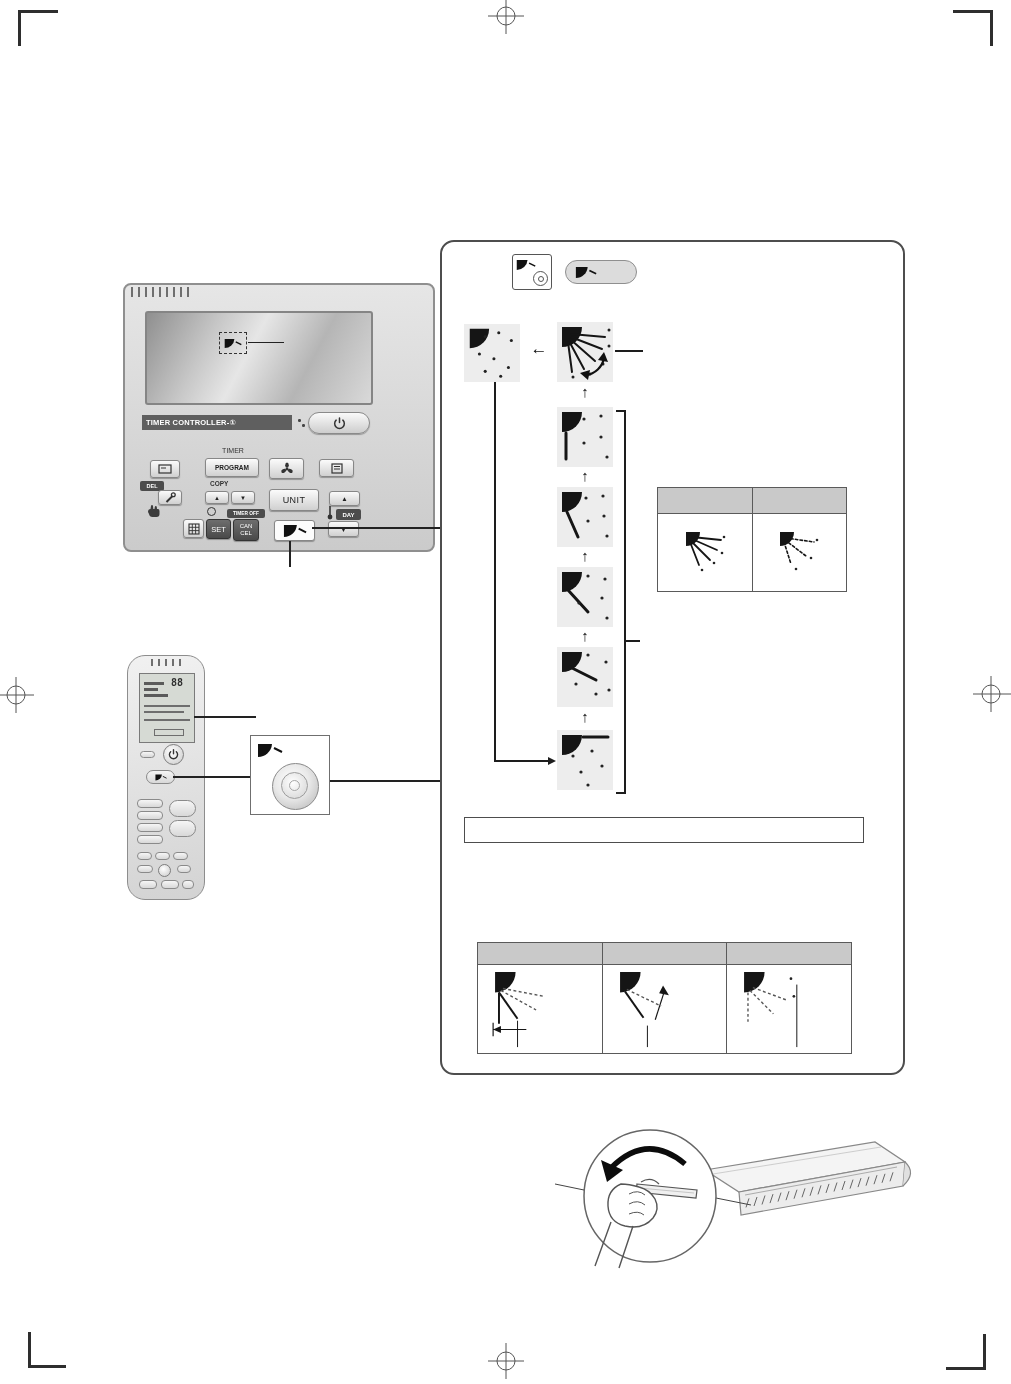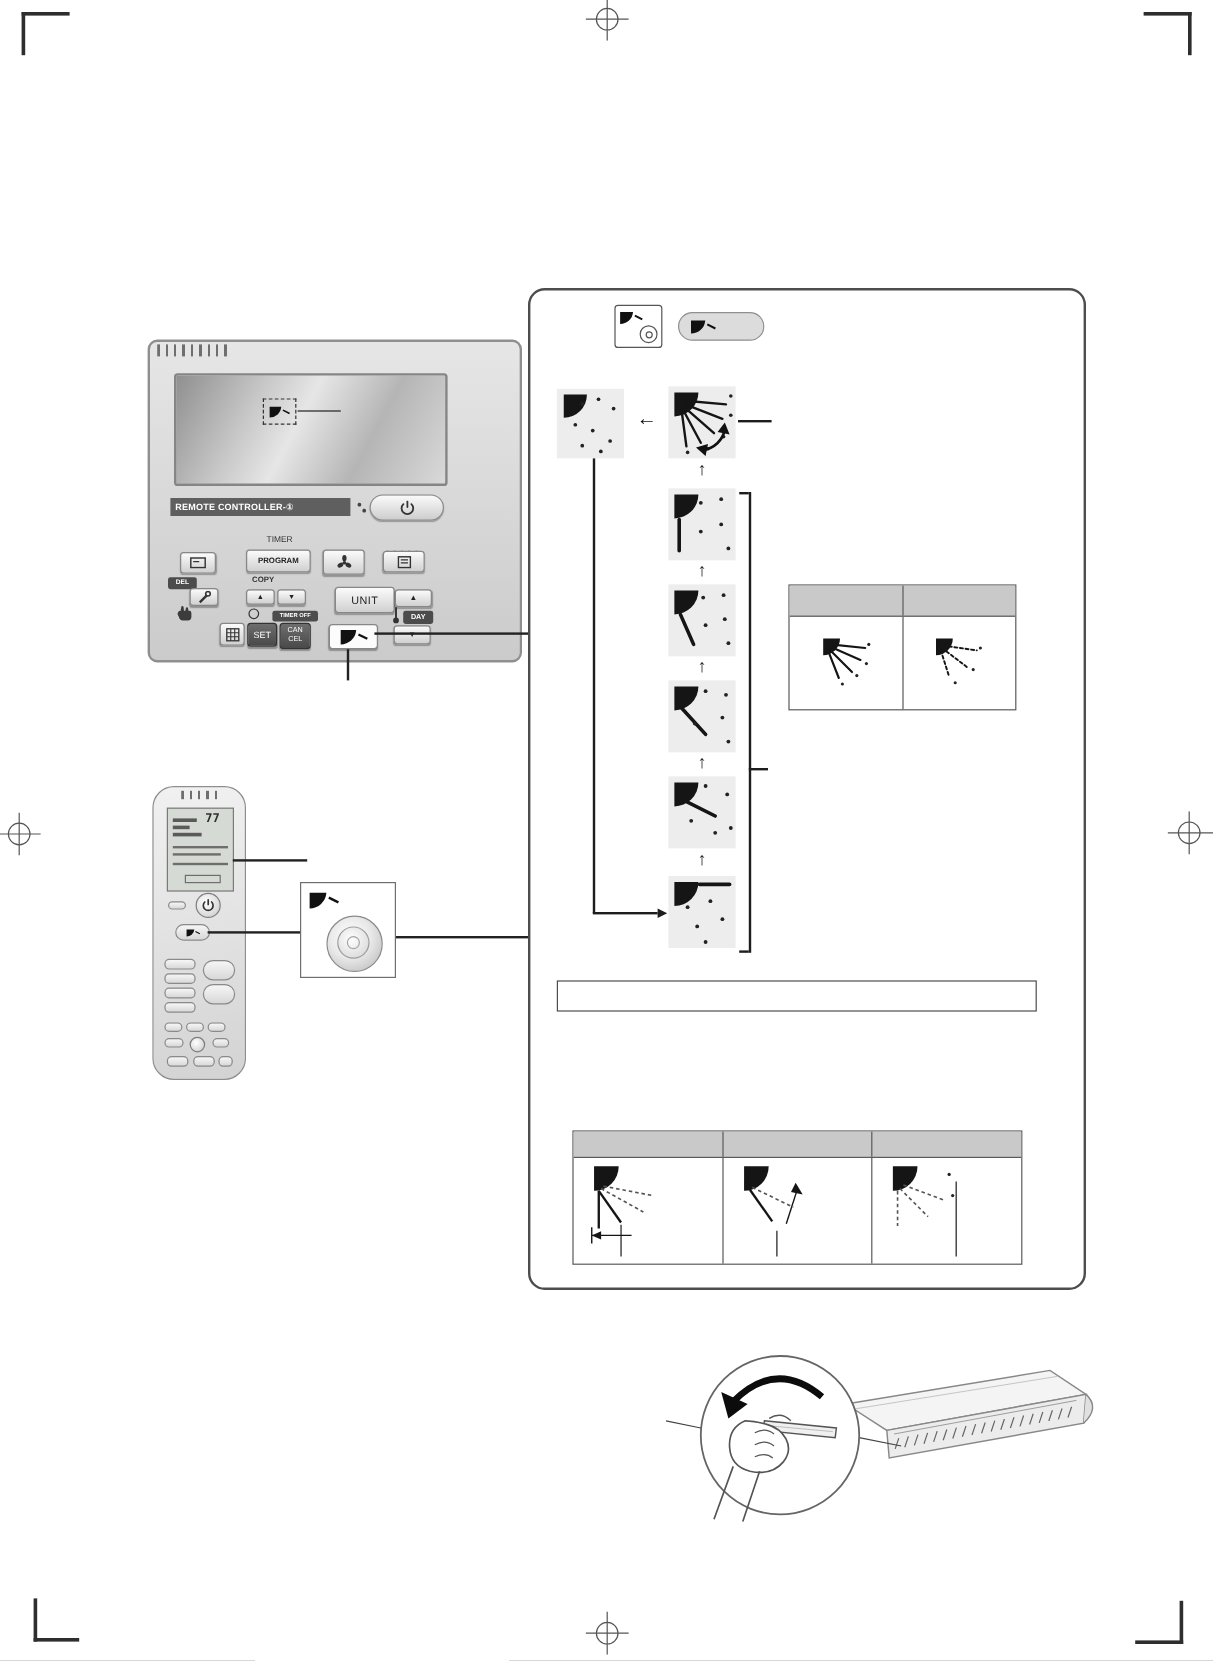--- a/index.html
+++ b/index.html
@@ -92,21 +92,21 @@
     <div class="wdisplay">
       <div class="dashbox">
         <svg width="18" height="11" viewBox="0 0 26 15">
             <path d="M1 1 H15 A14 14 0 0 1 1 14 Z" fill="#111"></path>
             <line x1="17" y1="5" x2="25" y2="9" stroke="#111" stroke-width="2"></line>
           </svg>
       </div>
       <div class="ln" style="left:101px;top:29px;width:36px;height:1.4px"></div>
     </div>
 
-    <div class="namebar">REMOTE CONTROLLER-①</div>
+    <div class="namebar">TIMER CONTROLLER-①</div>
     <div class="dot" style="left:173px;top:134px"></div>
     <div class="dot" style="left:177px;top:139px"></div>
     <div class="pwr" style="left:183px;top:127px;width:62px;height:22px">
       <svg width="13" height="13" viewBox="0 0 14 14">
           <path d="M7 1 V6" stroke="#333" stroke-width="1.6" stroke-linecap="round"></path>
           <path d="M3.4 3.4 a5.2 5.2 0 1 0 7.2 0" fill="none" stroke="#333" stroke-width="1.6" stroke-linecap="round"></path>
         </svg>
     </div>
 
     <div class="lbl" style="left:84px;top:162px;width:48px;text-align:center;font-size:7px">TIMER</div>
@@ -139,21 +139,21 @@
     <div class="lbl" style="left:85px;top:195px;font-size:6.5px;font-weight:bold">COPY</div>
 
     <div class="rbtn" style="left:33px;top:205px;width:24px;height:15px">
       <svg width="12" height="12" viewBox="0 0 12 12">
           <line x1="2.5" y1="10" x2="8.5" y2="4" stroke="#333" stroke-width="2"></line>
           <circle cx="9.3" cy="2.8" r="1.9" fill="none" stroke="#333" stroke-width="1.3"></circle>
         </svg>
     </div>
     <div class="rbtn" style="left:80px;top:206px;width:24px;height:13px;font-size:6px">▲</div>
     <div class="rbtn" style="left:106px;top:206px;width:24px;height:13px;font-size:6px">▼</div>
-    <div class="rbtn" style="left:154px;top:204px;width:50px;height:22px;font-size:9px;letter-spacing:.4px">UNIT</div>
+    <div class="rbtn" style="left:144px;top:204px;width:50px;height:22px;font-size:9px;letter-spacing:.4px">UNIT</div>
     <div class="rbtn" style="left:204px;top:206px;width:31px;height:15px;font-size:6.5px">▲</div>
 
     <svg class="ab" style="left:19px;top:219px" width="17" height="17" viewBox="0 0 17 17">
         <path d="M4 8 q0-3 2.5-3 l.5-3 q.2-1 1-1 t1 1 l.3 3 h1.2 l.3-2 q.2-1 1-1 t1 1 l.2 2 h1 q1.5 0 1.5 2 v3 q0 3-3 3 h-4 q-3 0-3.5-3 z" fill="#3c3c3c"></path>
       </svg>
     <div class="ab" style="left:82px;top:222px;width:9px;height:9px;border:1px solid #333;border-radius:50%"></div>
     <div class="badge" style="left:102px;top:224px;width:38px;height:9px;font-size:4.8px">TIMER OFF</div>
     <svg class="ab" style="left:202px;top:220px" width="6" height="15" viewBox="0 0 6 15">
         <line x1="3" y1="1" x2="3" y2="10" stroke="#333" stroke-width="1.6"></line>
         <circle cx="3" cy="12" r="2.4" fill="#333"></circle>
@@ -185,21 +185,21 @@
 
   <div class="ln" style="left:312px;top:527px;width:128px;height:1.5px"></div>
   <div class="ln" style="left:289px;top:541px;width:1.5px;height:26px"></div>
 
   <div class="hremote">
     <div class="vents" style="left:23px;top:3px;width:32px;height:7px"></div>
     <div class="lcd">
       <div class="lbar" style="left:4px;top:8px;width:20px;height:2.5px"></div>
       <div class="lbar" style="left:4px;top:14px;width:14px;height:2.5px"></div>
       <div class="lbar" style="left:4px;top:20px;width:24px;height:2.5px"></div>
-      <div class="ab" style="left:31px;top:3px;font-size:10px;font-weight:bold;color:#2e2e2e;font-family:'DejaVu Sans Mono',monospace">77</div>
+      <div class="ab" style="left:31px;top:3px;font-size:10px;font-weight:bold;color:#2e2e2e;font-family:'DejaVu Sans Mono',monospace">88</div>
       <div class="lbar" style="left:4px;top:31px;width:46px;height:2px;background:#6e6e6e"></div>
       <div class="lbar" style="left:4px;top:37px;width:40px;height:2px;background:#6e6e6e"></div>
       <div class="lbar" style="left:4px;top:45px;width:46px;height:2px;background:#6e6e6e"></div>
       <div class="lbar" style="left:14px;top:55px;width:30px;height:7px;background:none;border:1px solid #6e6e6e"></div>
     </div>
     <div class="sbtn" style="left:12px;top:95px;width:15px;height:7px"></div>
     <div class="ring" style="left:35px;top:88px;width:21px;height:21px">
       <svg width="11" height="11" viewBox="0 0 14 14">
           <path d="M7 1 V6" stroke="#333" stroke-width="1.8" stroke-linecap="round"></path>
           <path d="M3.4 3.4 a5.2 5.2 0 1 0 7.2 0" fill="none" stroke="#333" stroke-width="1.8" stroke-linecap="round"></path>

